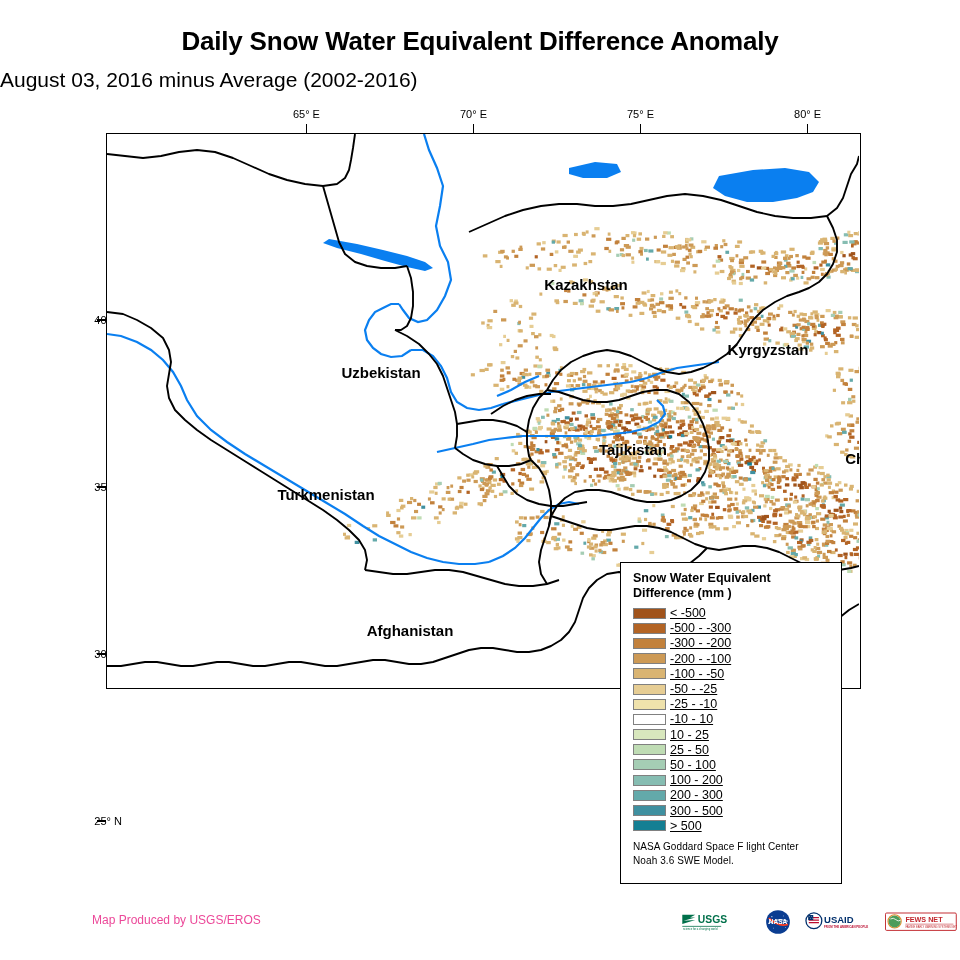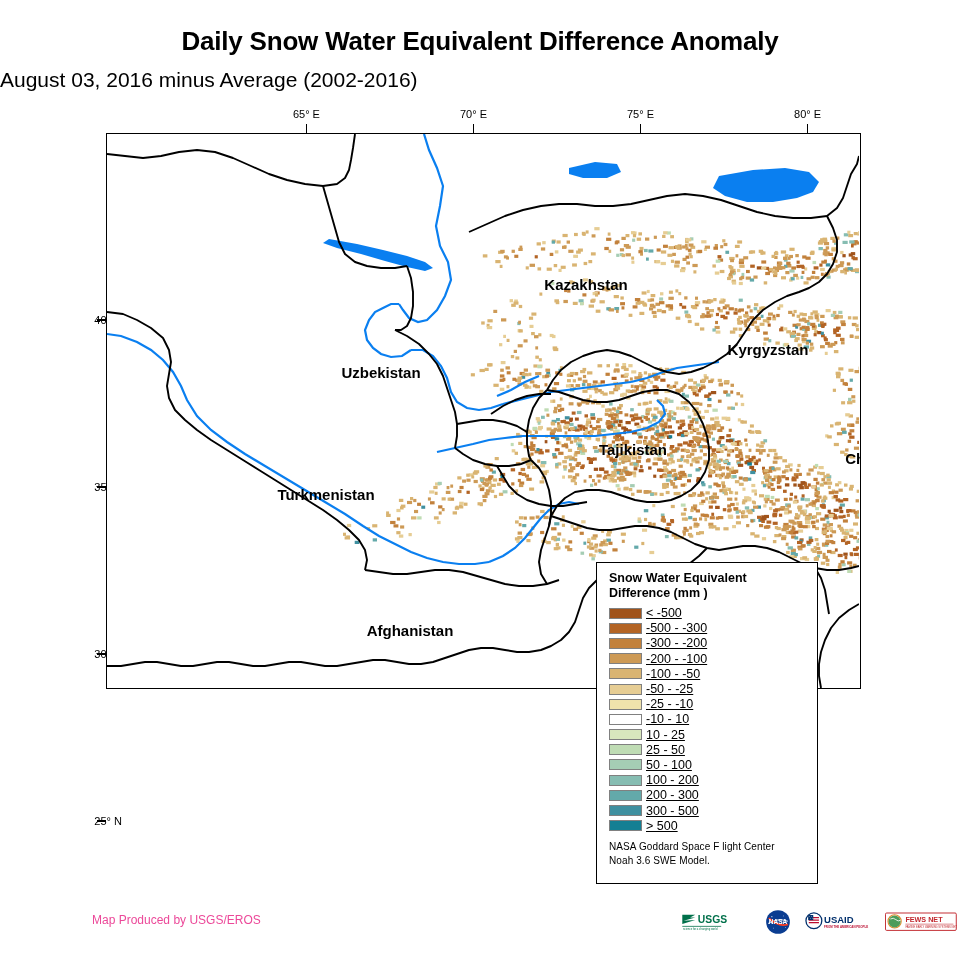--- a/index.html
+++ b/index.html
@@ -92,21 +92,21 @@
     font-weight: bold;
     color: #000;
     white-space: nowrap;
     transform: translate(-50%, -50%);
     pointer-events: none;
   }
 
   
   #legend {
     position: absolute;
-    left: 596px;
+    left: 620px;
     top: 562px;
     width: 222px;
     height: 322px;
     background: #ffffff;
     border: 1.6px solid #000;
     box-sizing: border-box;
     padding: 8px 10px 6px 12px;
   }
   #legend-title {
     font-size: 12.5px;

